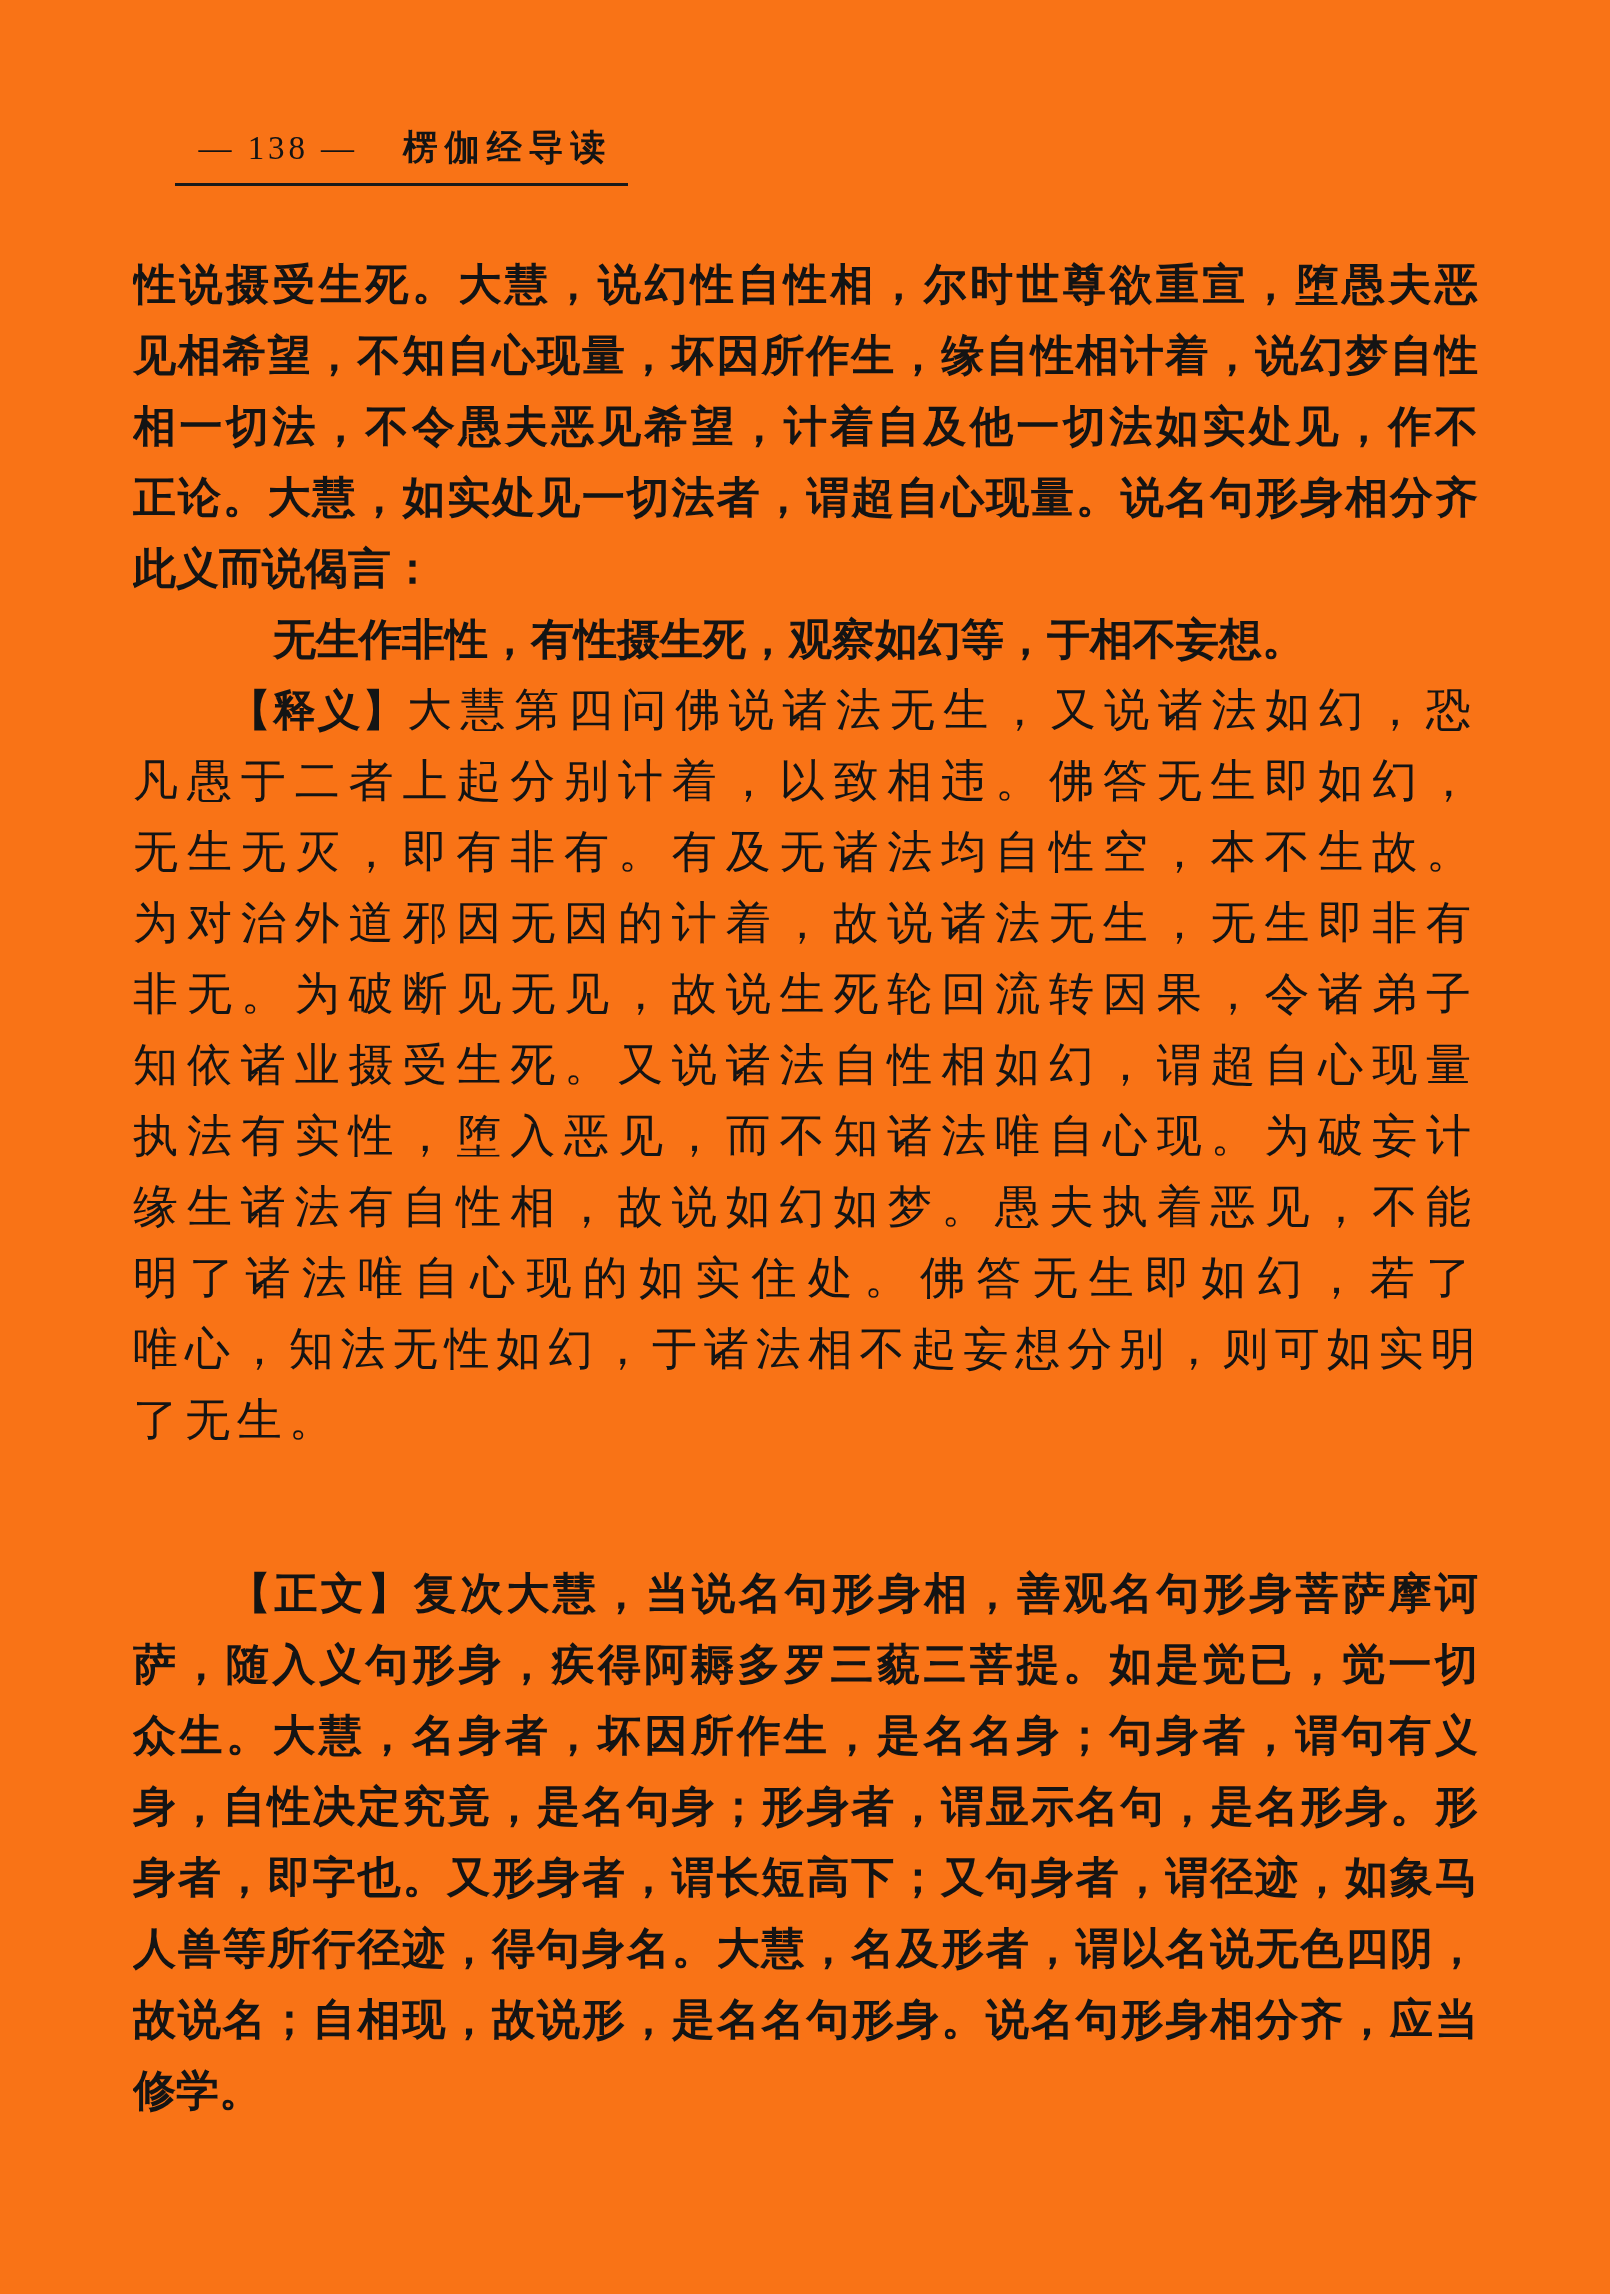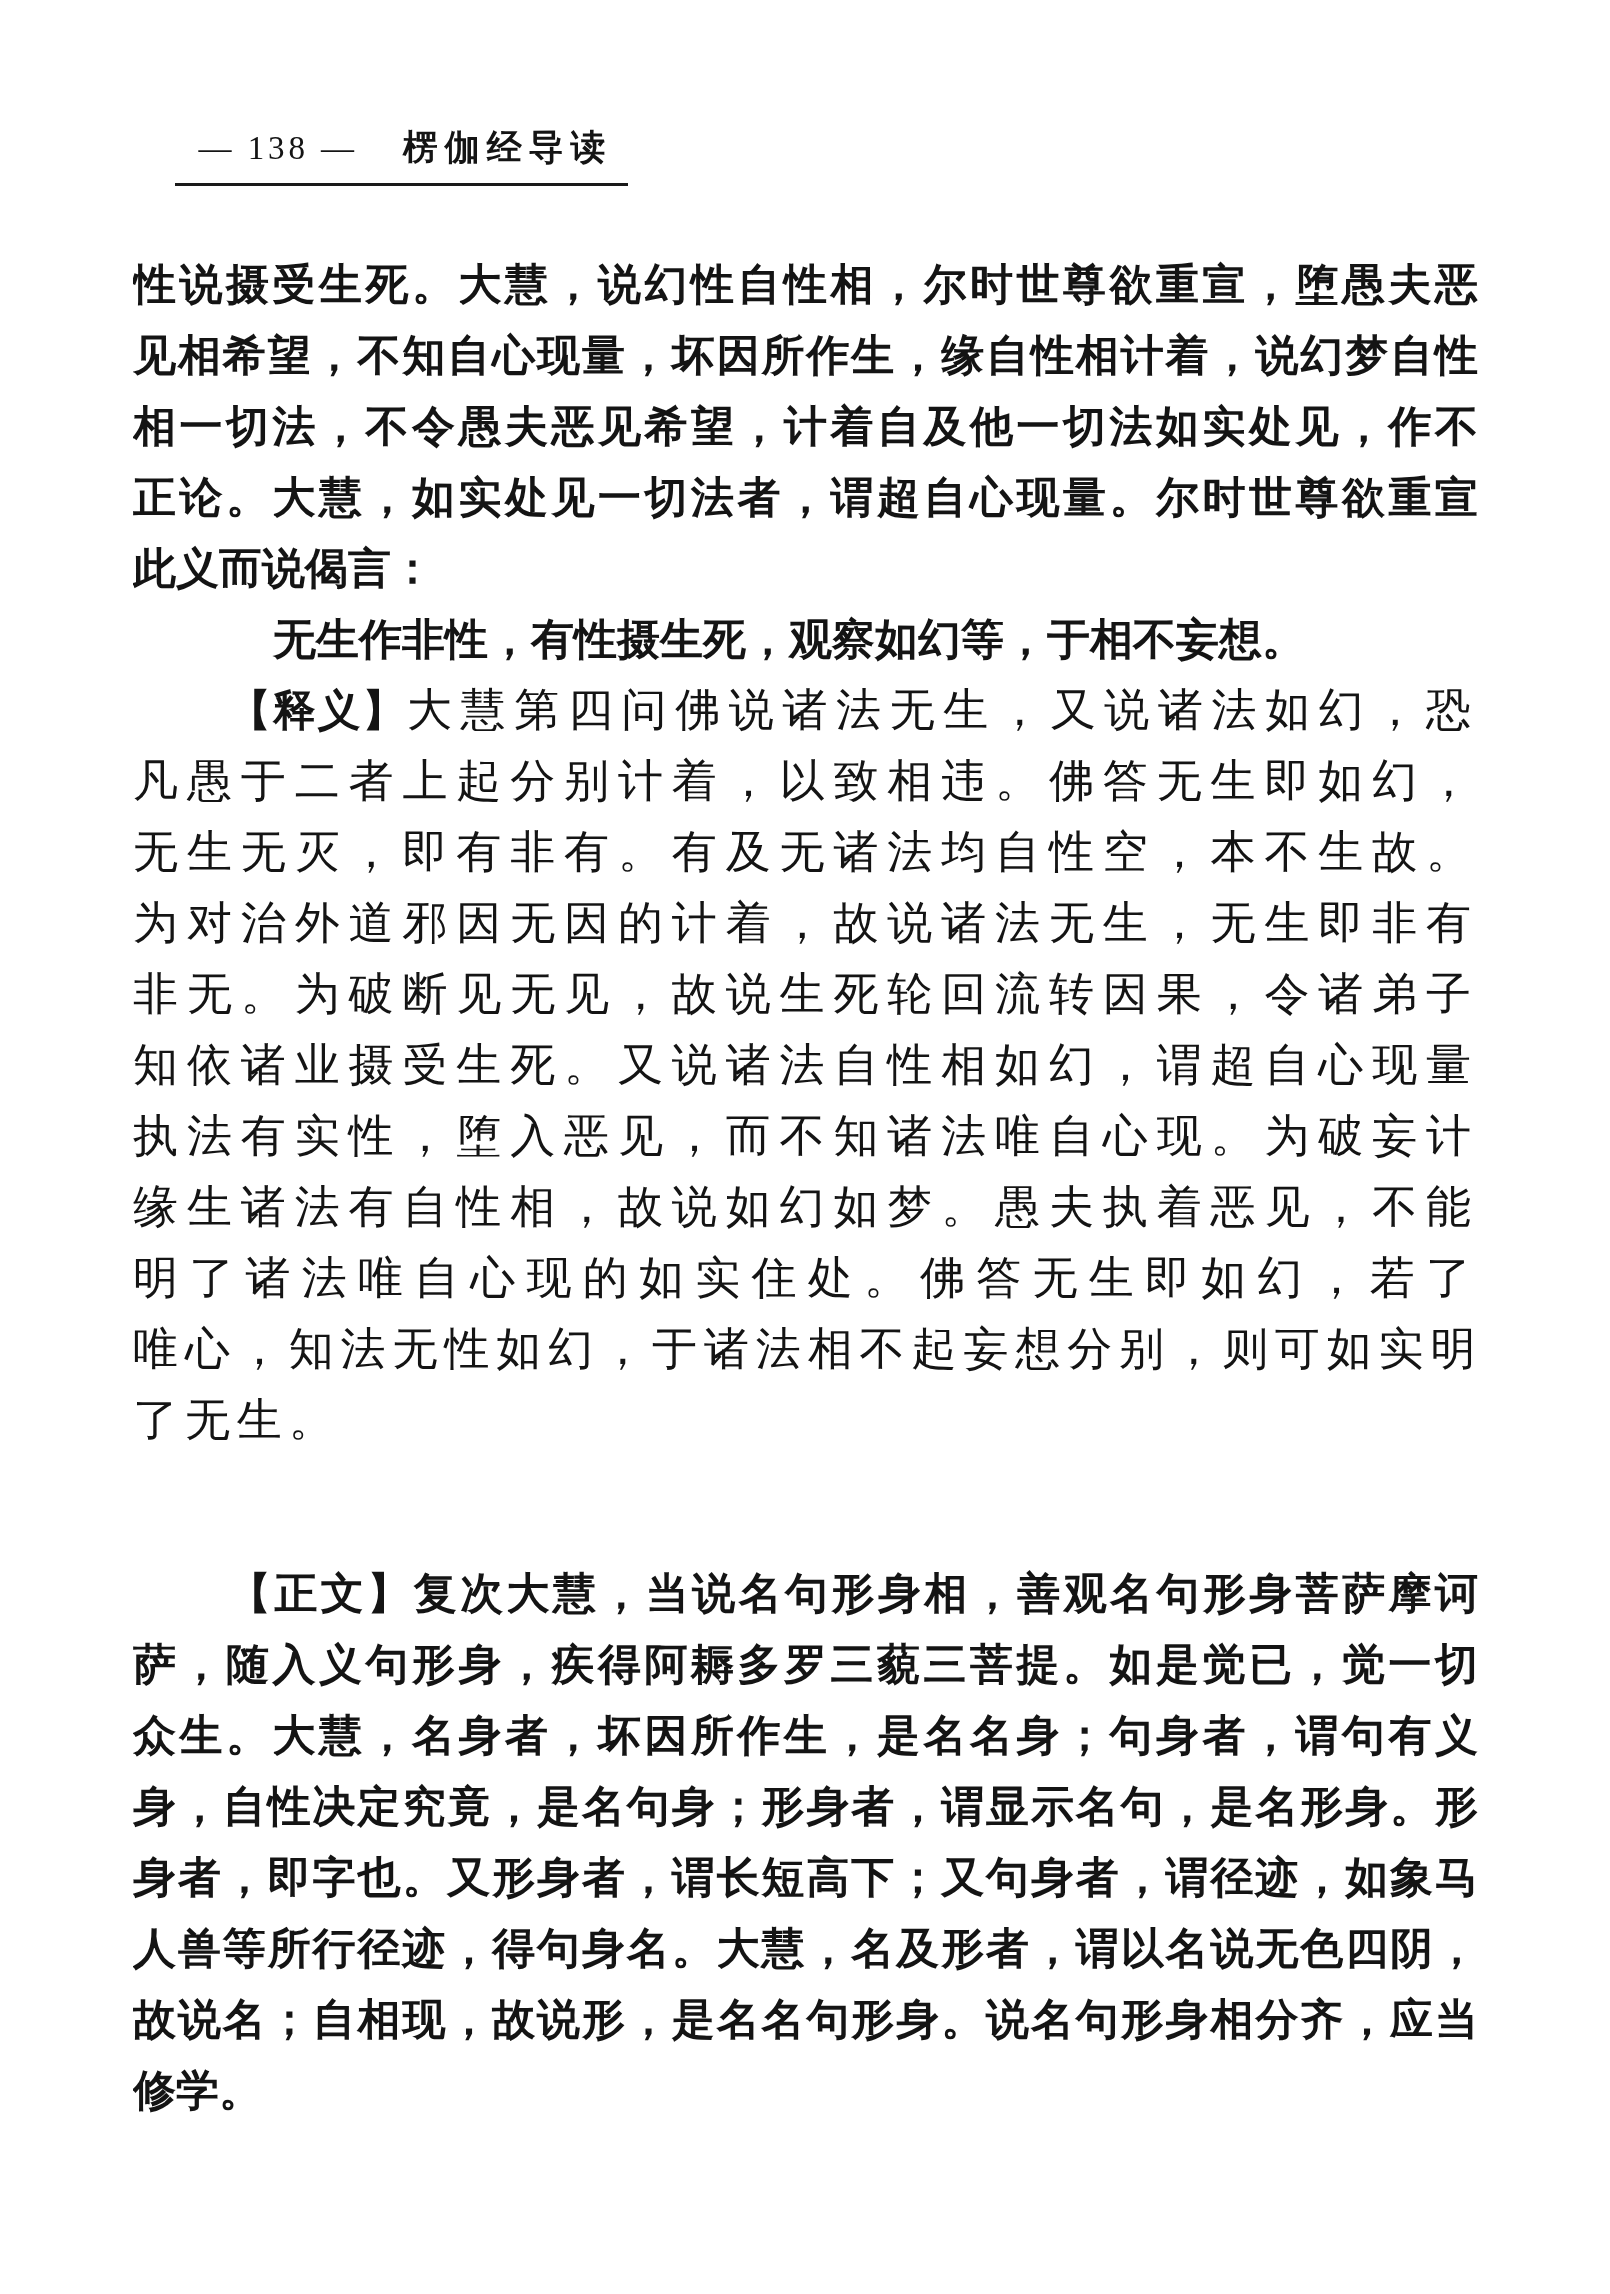--- a/index.html
+++ b/index.html
@@ -1,20 +1,20 @@
 <!DOCTYPE html>
 <html><head>
 <meta charset="utf-8">
 <style>
   html,body { margin:0; padding:0; background:#e8e8e8; }
   .page {
     position:relative;
     width:1611px; height:2294px;
     margin:0 auto;
-    background:#ffffff;
+    background:#f97316;
     color:#141414;
     overflow:hidden;
   }
   .header-wrap {
     margin:124px 0 0 175px;
     width:429px;
     padding:0 0 11.8px 23.6px;
     border-bottom:3px solid #1a1a1a;
     display:flex;
     align-items:baseline;
@@ -71,21 +71,21 @@
     <span class="page-num">— 138 —</span>
     <span class="book-title">楞伽经导读</span>
   </div>
 
   <div class="body-block">
 
     <div class="para hei">
       <div class="line">性说摄受生死。大慧，说幻性自性相，尔时世尊欲重宣，堕愚夫恶</div>
       <div class="line">见相希望，不知自心现量，坏因所作生，缘自性相计着，说幻梦自性</div>
       <div class="line">相一切法，不令愚夫恶见希望，计着自及他一切法如实处见，作不</div>
-      <div class="line">正论。大慧，如实处见一切法者，谓超自心现量。尔时世尊欲重宣</div>
+      <div class="line">正论。大慧，如实处见一切法者，谓超自心现量。说名句形身相分齐</div>
       <div class="line short">此义而说偈言：</div>
       <div class="line verse">无生作非性，有性摄生死，观察如幻等，于相不妄想。</div>
     </div>
 
     <div class="para song">
       <div class="line first-indent">
         <span class="hei-label">【释义】</span><span>大慧第四问佛说诸法无生，又说诸法如幻，恐</span>
       </div>
       <div class="line">凡愚于二者上起分别计着，以致相违。佛答无生即如幻，</div>
       <div class="line">无生无灭，即有非有。有及无诸法均自性空，本不生故。</div>

